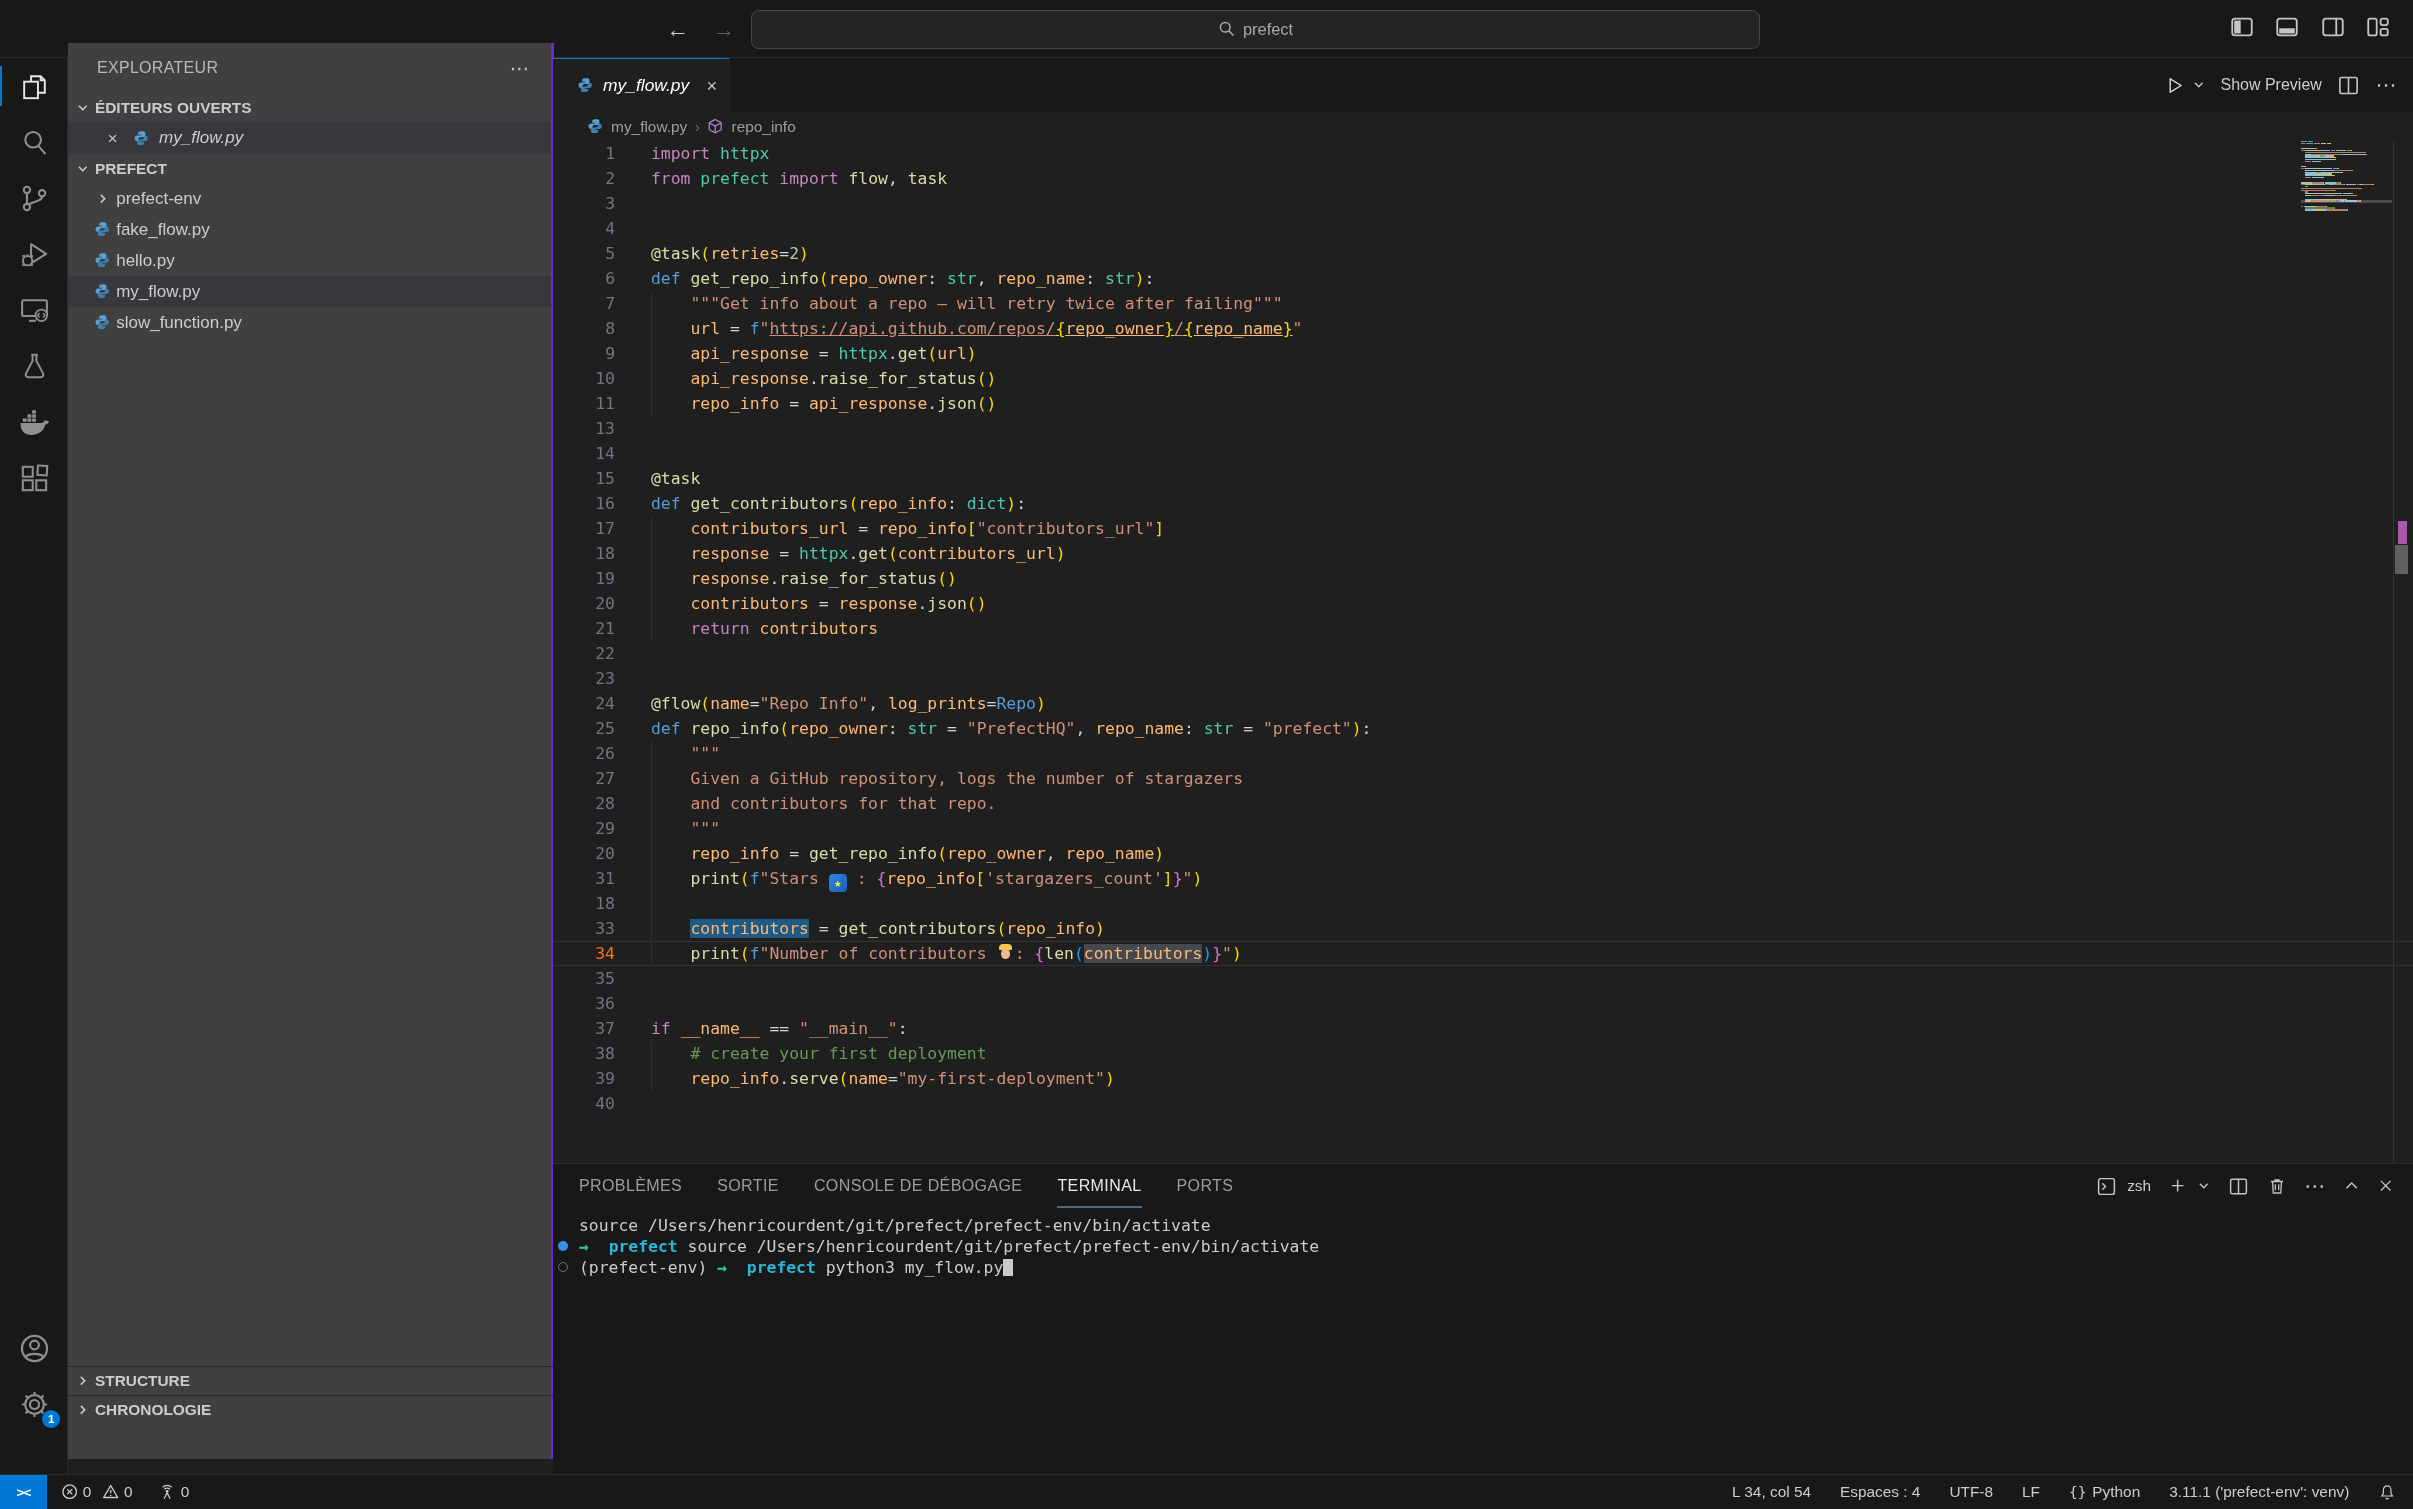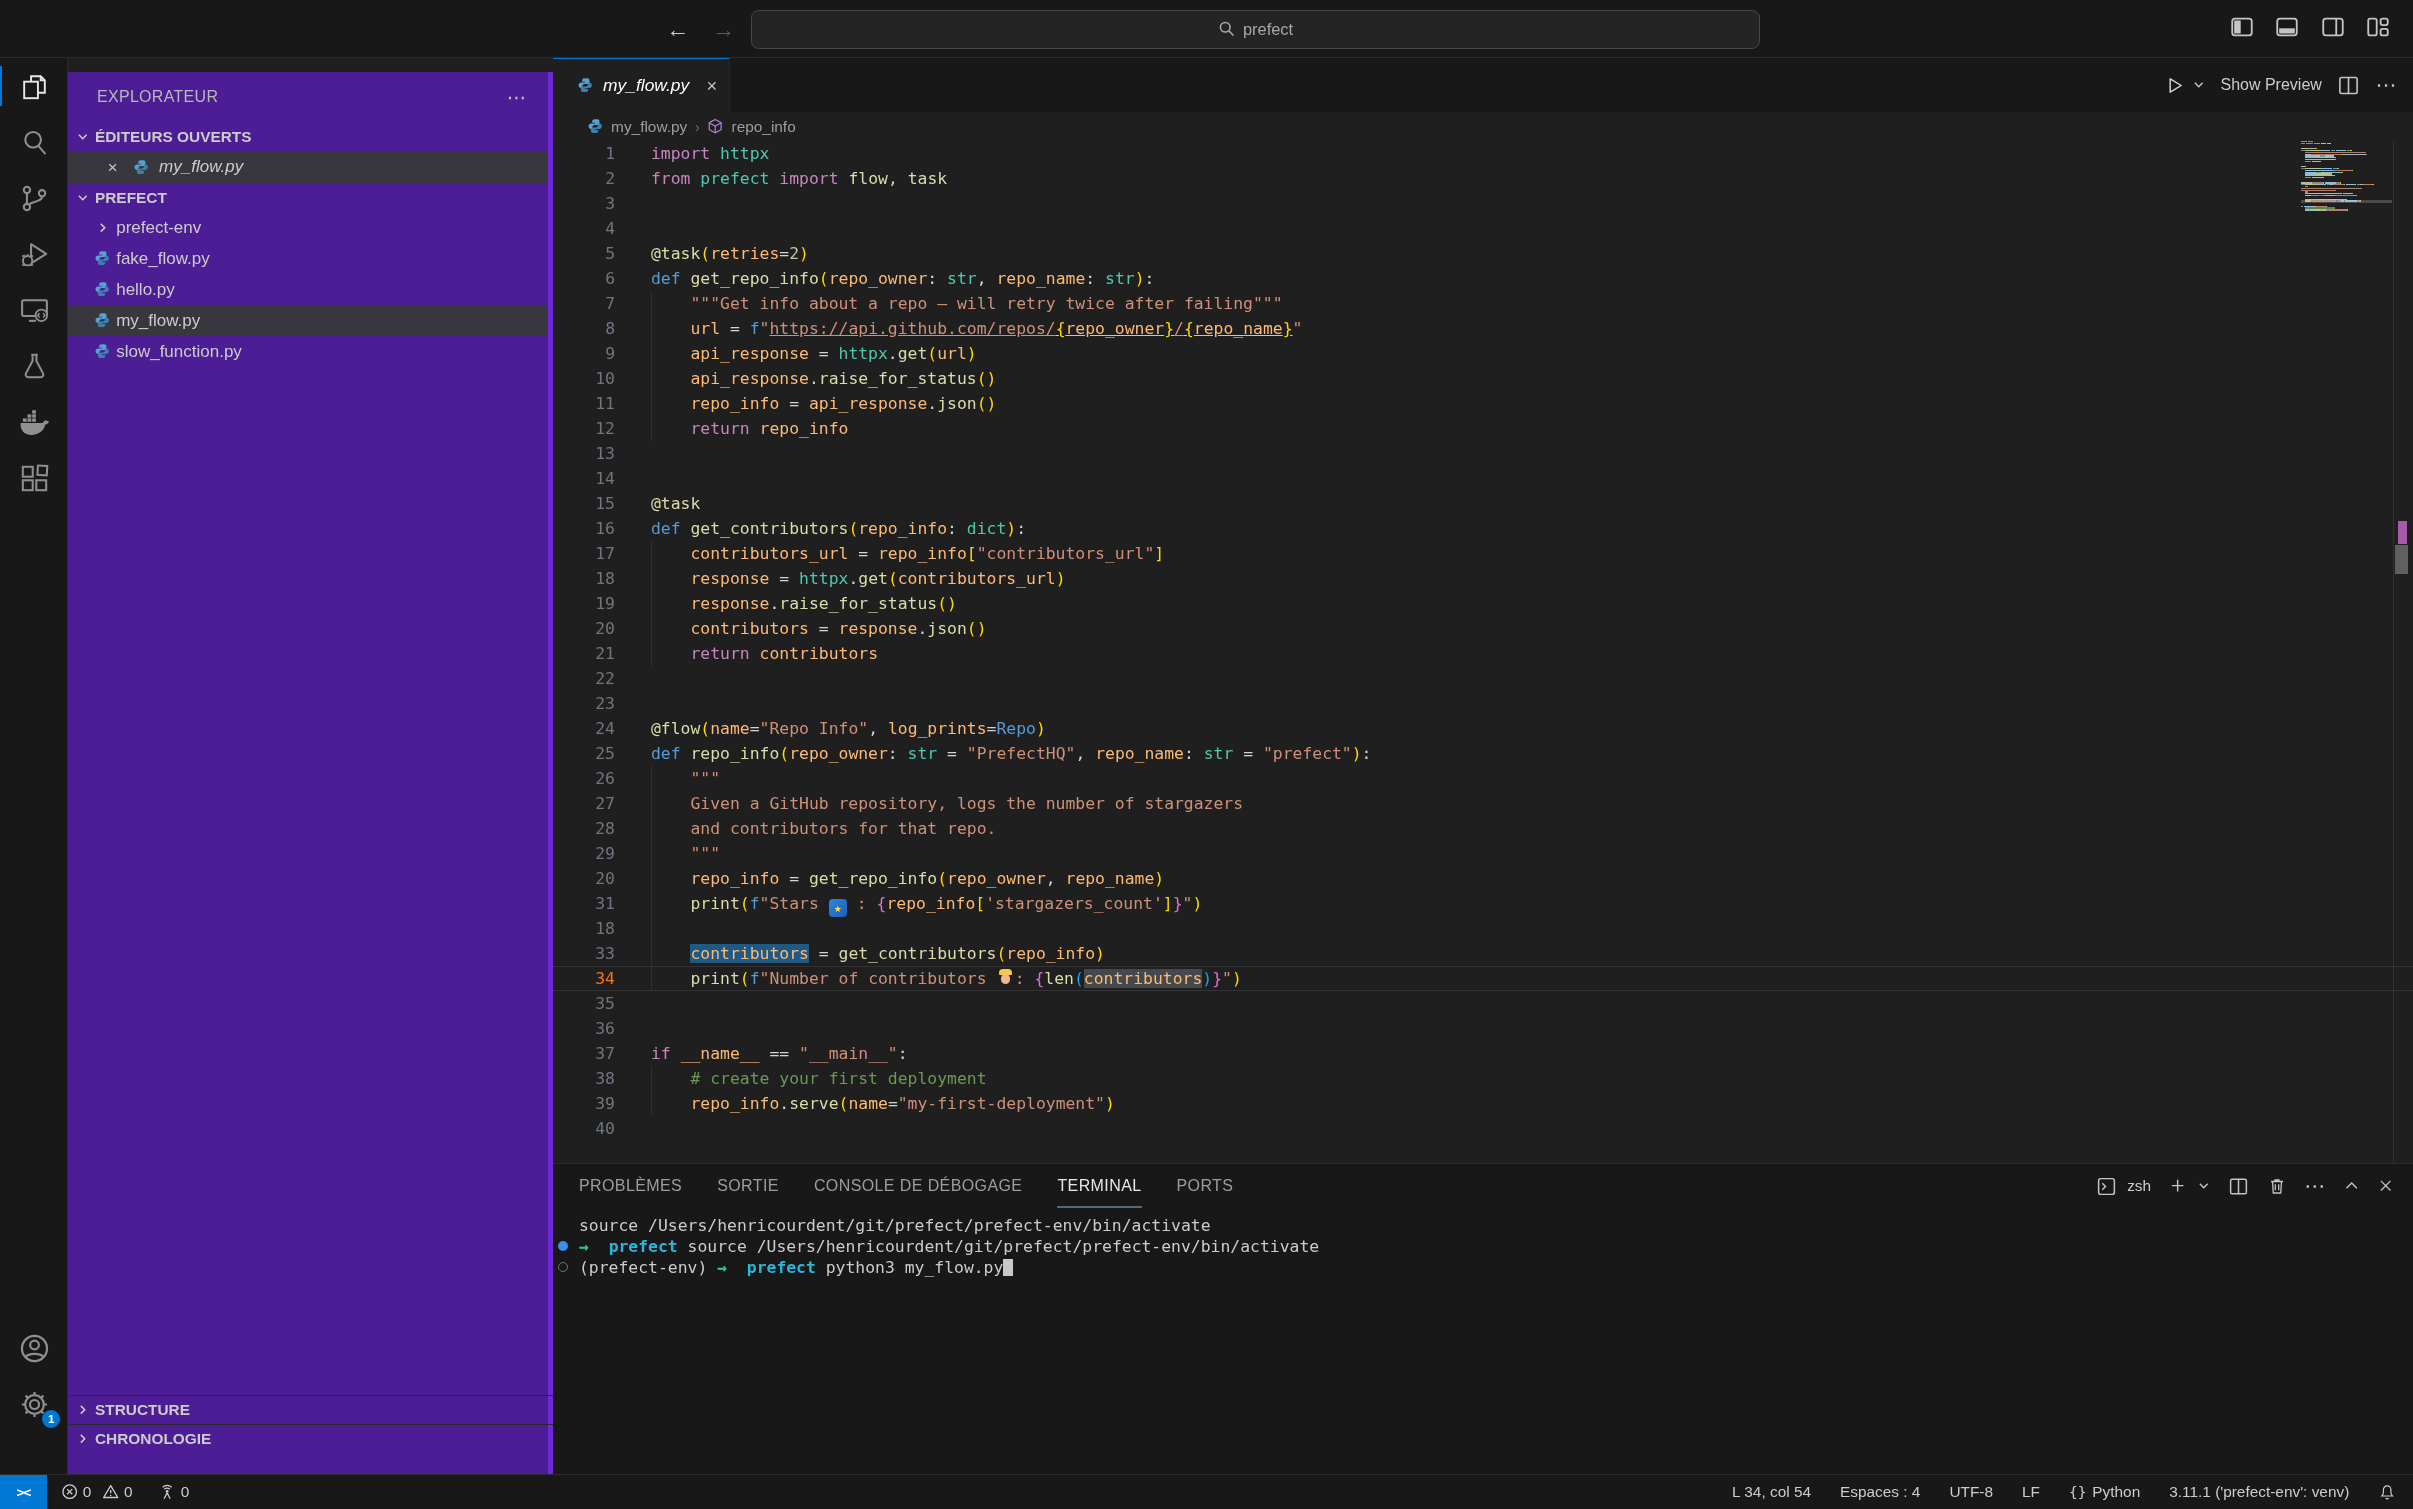--- a/index.html
+++ b/index.html
@@ -18,21 +18,21 @@
 
   
   #activitybar { position:absolute; left:0; top:58px; width:68px; height:1416px; background:#181818; border-right:1px solid #2b2b2b; }
   .ab-item { position:relative; width:68px; height:56px; display:flex; align-items:center; justify-content:center; }
   .ab-item.active::before { content:""; position:absolute; left:0; top:7.7px; bottom:7.7px; width:2.4px; background:#0078d4; }
   .ab-bottom { position:absolute; bottom:42px; left:0; width:68px; }
   .badge { position:absolute; right:7.7px; bottom:3.9px; width:18.3px; height:18.3px; border-radius:50%; background:#0078d4; color:#fff;
     font-size:11.6px; line-height:18.3px; text-align:center; font-weight:bold; }
 
   
-  #sidebar { position:absolute; left:68px; top:72px; width:486px; height:1416px; background:#4c1d95; border-right:6px solid #6d28d9; color:#cccccc; }
+  #sidebar { position:absolute; left:68px; top:43px; width:486px; height:1416px; background:#404040; border-right:3px solid #6d28d9; color:#cccccc; }
   #sb-title { height:50px; display:flex; align-items:center; padding:0 21px 0 29px; font-size:16px; color:#b9b9b9; letter-spacing:0.3px; }
   #sb-title .more { margin-left:auto; color:#c5c5c5; font-size:19.3px; letter-spacing:1px; }
   .sb-section-header { height:29px; display:flex; align-items:center; gap:5.8px; padding-left:7.7px; font-size:15.4px; font-weight:bold; color:#cccccc; }
   .sb-section-header.bordered { border-top:1px solid #2b2b2b; height:29px; }
   .sb-row { height:32px; display:flex; align-items:center; font-size:17px; color:#cccccc; }
   .sb-row.selected { background:#37373d; }
   .sb-row .close-x { width:17.4px; text-align:center; margin-left:36px; margin-right:11.6px; color:#c5c5c5; font-size:17.4px; }
   .sb-row .fname { font-style:italic; }
   .tree-row { height:31px; display:flex; align-items:center; font-size:17px; color:#cccccc; }
   .tree-row.selected { background:#37373d; }
@@ -405,25 +405,20 @@
       <div class="code-line guide">
         <span class="ln">10</span>
         <span class="lngap"></span>
         <span class="lc"><span class="tk-txt">    </span><span class="tk-var">api_response</span><span class="tk-pun">.</span><span class="tk-fn">raise_for_status</span><span class="tk-b1">()</span></span>
       </div>
       <div class="code-line guide">
         <span class="ln">11</span>
         <span class="lngap"></span>
         <span class="lc"><span class="tk-txt">    </span><span class="tk-var">repo_info</span><span class="tk-pun"> = </span><span class="tk-var">api_response</span><span class="tk-pun">.</span><span class="tk-fn">json</span><span class="tk-b1">()</span></span>
       </div>
-      <div class="code-line guide">
-        <span class="ln">12</span>
-        <span class="lngap"></span>
-        <span class="lc"><span class="tk-txt">    </span><span class="tk-kw">return</span><span class="tk-txt"> </span><span class="tk-var">repo_info</span></span>
-      </div>
       <div class="code-line">
         <span class="ln">13</span>
         <span class="lngap"></span>
         <span class="lc"></span>
       </div>
       <div class="code-line">
         <span class="ln">14</span>
         <span class="lngap"></span>
         <span class="lc"></span>
       </div>

